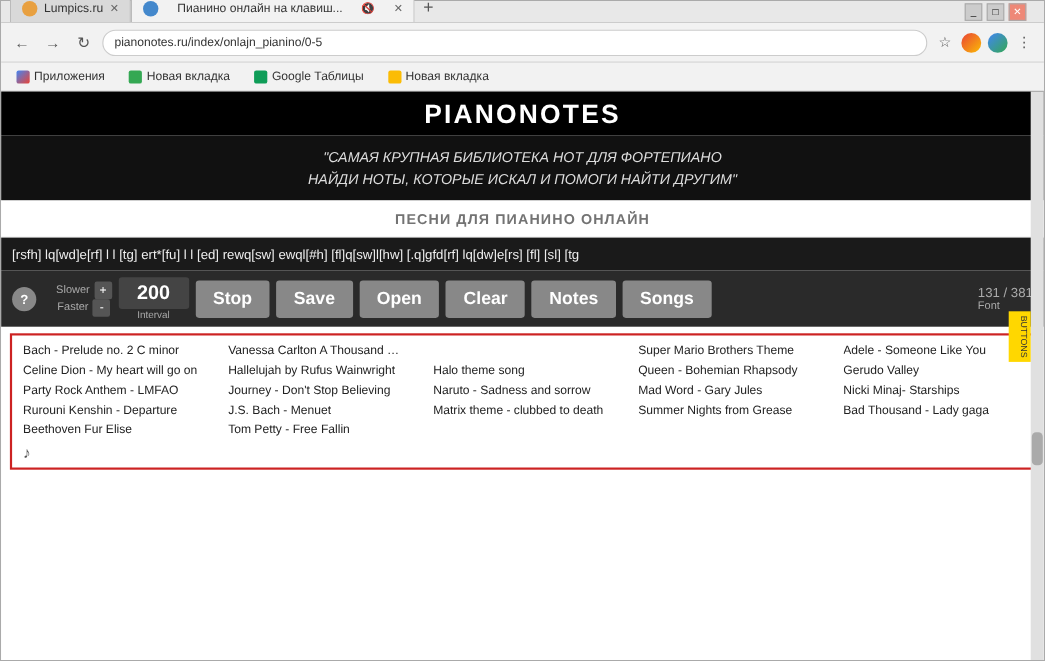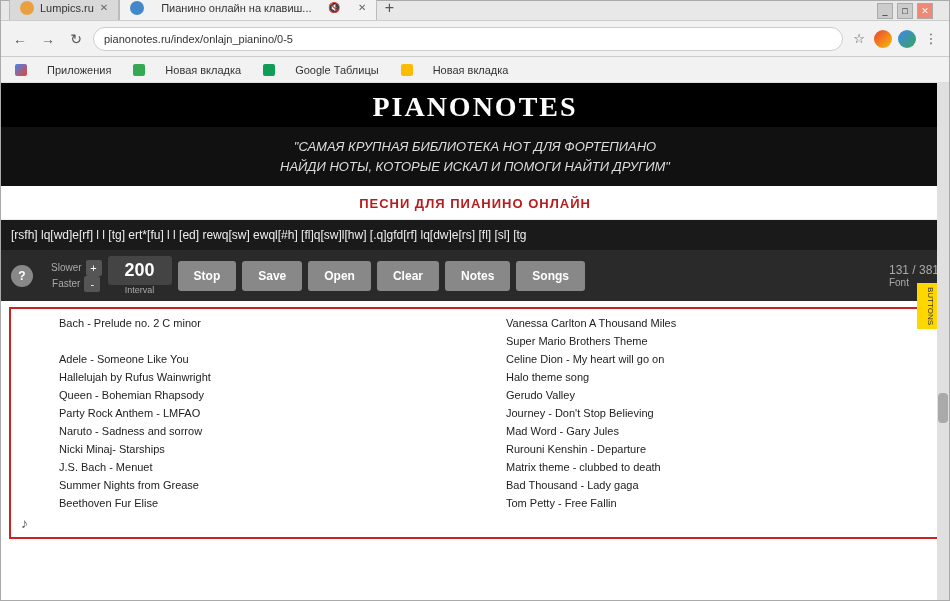--- a/index.html
+++ b/index.html
@@ -145,21 +145,21 @@
       display: flex;
       align-items: center;
       padding: 0 8px;
       gap: 10px;
       border-bottom: 1px solid #ddd;
       font-size: 11px;
     }
     .bookmark-item {
       display: flex;
       align-items: center;
-      gap: 20px;
+      gap: 4px;
       cursor: pointer;
       color: #333;
       padding: 2px 6px;
       border-radius: 3px;
     }
     .bookmark-icon {
       width: 12px;
       height: 12px;
       display: inline-block;
     }
@@ -176,22 +176,22 @@
       position: relative;
     }
 
     
     .site-header {
       background: black;
       text-align: center;
       padding: 8px 0 4px;
     }
     .site-logo {
-      font-family: Liberation Serif, serif;
-      font-size: 28px;
+      font-family: Liberation Sans, sans-serif;
+      font-size: 24px;
       font-weight: 900;
       color: white;
       letter-spacing: 2px;
       text-transform: uppercase;
     }
 
     .tagline-section {
       background: #111;
       color: #ddd;
       text-align: center;
@@ -200,21 +200,21 @@
       font-style: italic;
       line-height: 1.5;
     }
 
     .section-title {
       text-align: center;
       padding: 10px 0 8px;
       font-size: 13px;
       font-weight: bold;
       letter-spacing: 1px;
-      color: #b91c1c;
+      color: #737373;
       border-bottom: 1px solid #eee;
     }
 
     .piano-roll-area {
       background: #1a1a1a;
       padding: 8px 10px;
       font-family: Liberation Sans, sans-serif;
       font-size: 12px;
       color: #eee;
       overflow-x: auto;
@@ -288,21 +288,21 @@
       font-size: 9px;
       color: #aaa;
       text-align: center;
     }
 
     .ctrl-btn {
       background: #888;
       color: white;
       border: none;
       padding: 8px 16px;
-      font-size: 12px;
+      font-size: 16px;
       font-weight: bold;
       cursor: pointer;
       border-radius: 3px;
       min-width: 50px;
       text-align: center;
     }
 
     .ctrl-counter {
       margin-left: auto;
       color: #aaa;
@@ -316,23 +316,22 @@
     
     .songs-list {
       border: 2px solid #cc2222;
       margin: 6px 8px;
       background: white;
       padding: 6px 10px;
     }
 
     .songs-grid {
       display: grid;
-      grid-template-columns: repeat(2, 1fr);
+      grid-template-columns: repeat(5, 1fr);
       gap: 2px 24px;
-      margin-left: 38px;
     }
 
     .song-item {
       font-size: 11px;
       color: #222;
       padding: 2px 0;
       cursor: pointer;
       white-space: nowrap;
       overflow: hidden;
       text-overflow: ellipsis;

